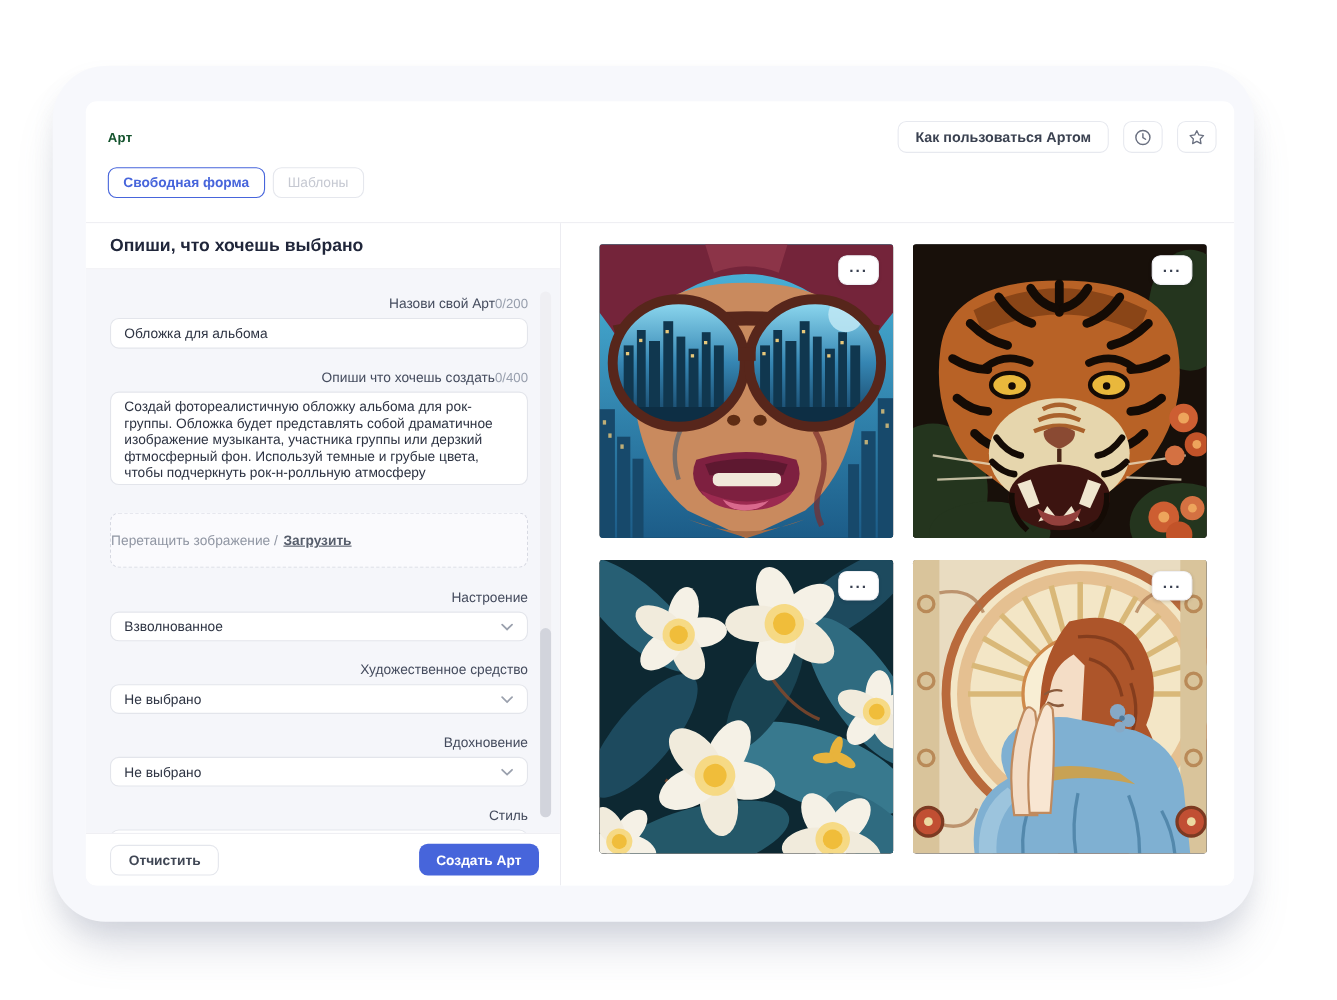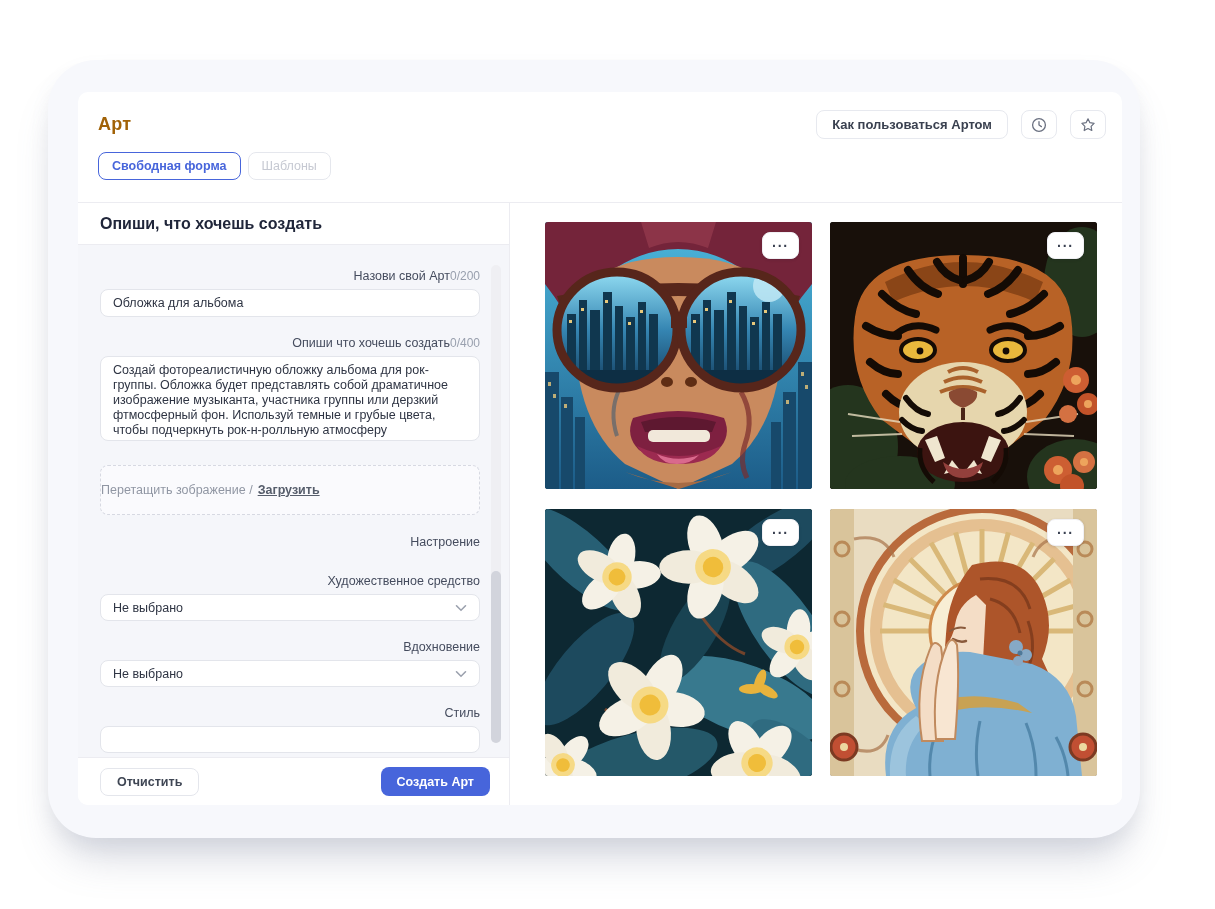--- a/index.html
+++ b/index.html
@@ -14,21 +14,21 @@
     box-shadow:0 30px 42px -12px rgba(108,114,145,.28), 0 10px 18px rgba(130,135,160,.10);
   }
   .panel {
     position:absolute; left:30px; top:32px; width:1044px; height:713px;
     background:#ffffff; border-radius:10px; overflow:hidden;
     display:flex; flex-direction:column;
   }
   
   .app-header { height:111px; border-bottom:1px solid #ececf1; flex:0 0 auto; }
   .header-row { display:flex; align-items:center; padding:18px 16px 0 20px; }
-  .app-title { font-size:18px; font-weight:700; color:#a16207; letter-spacing:.2px; }
+  .app-title { font-size:12px; font-weight:700; color:#14532d; letter-spacing:.2px; }
   .header-spacer { flex:1; }
   .help-btn {
     height:29px; padding:0 15px; background:#fff; border:1px solid #e7e9ef; border-radius:8px;
     font-family:inherit; font-size:13px; font-weight:700; color:#3a4150; cursor:pointer;
   }
   .icon-btn {
     width:36px; height:29px; margin-left:13px; background:#fff; border:1px solid #e7e9ef;
     border-radius:8px; cursor:pointer; display:inline-flex; align-items:center; justify-content:center;
   }
   .icon-btn svg { display:block; }
@@ -134,21 +134,21 @@
         </div>
         <div class="tabs">
           <button class="tab active">Свободная форма</button>
           <button class="tab inactive">Шаблоны</button>
         </div>
       </div>
 
       <div class="body-row">
 
         <div class="left-col">
-          <div class="panel-heading">Опиши, что хочешь создать</div>
+          <div class="panel-heading">Опиши, что хочешь выбрано</div>
 
           <div class="form-area">
             <div class="field">
               <div class="label-row">
                 <span class="field-label">Назови свой Арт</span>
                 <span class="field-counter">0/200</span>
               </div>
               <input class="text-input" type="text" value="Обложка для альбома" style="">
             </div>
 
@@ -168,20 +168,28 @@
               <span>Перетащить зображение /</span>
               <span class="upload-link">Загрузить</span>
             </div>
 
             <div class="gap20"></div>
 
             <div class="field">
               <div class="label-row">
                   <span class="field-label">Настроение</span>
                 </div>
+              <div class="select-box">
+                <span>Взволнованное</span>
+                <span>
+                  <svg width="12" height="8" viewBox="0 0 12 8">
+                      <path d="M1.5 1.8 L6 6.2 L10.5 1.8" fill="none" stroke="#9aa0ad" stroke-width="1.6" stroke-linecap="round"></path>
+                    </svg>
+                </span>
+              </div>
             </div>
 
             <div class="gap19"></div>
 
             <div class="field">
               <div class="label-row">
                   <span class="field-label">Художественное средство</span>
                 </div>
               <div class="select-box">
                 <span>Не выбрано</span>

